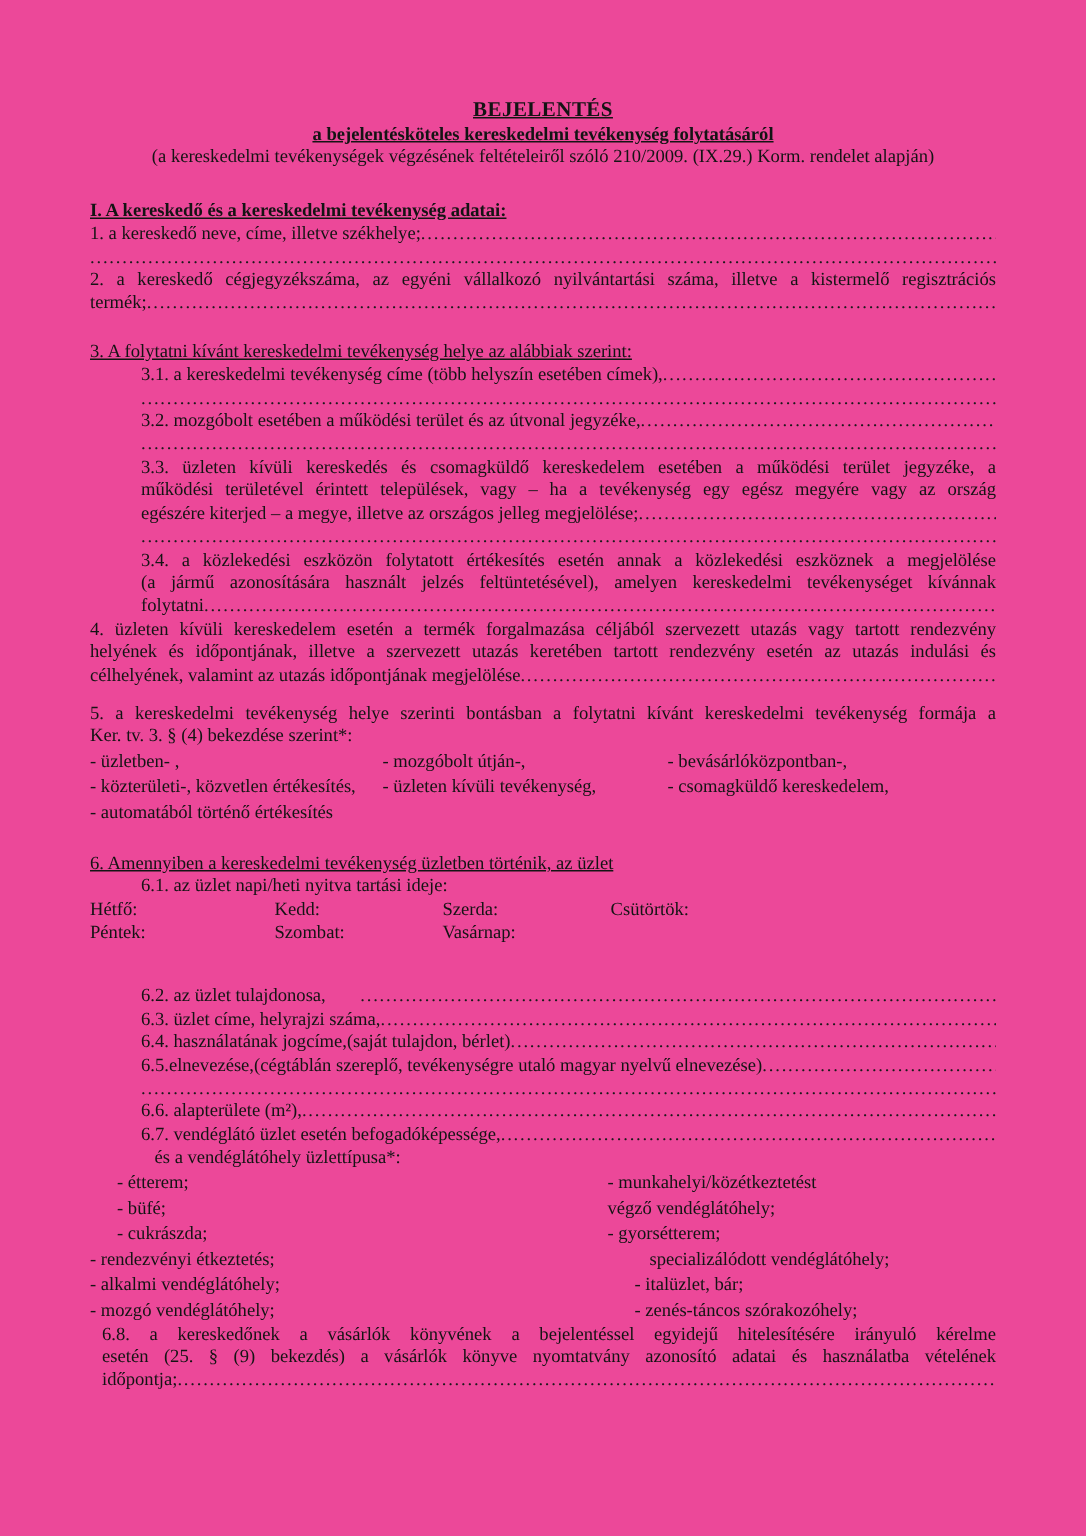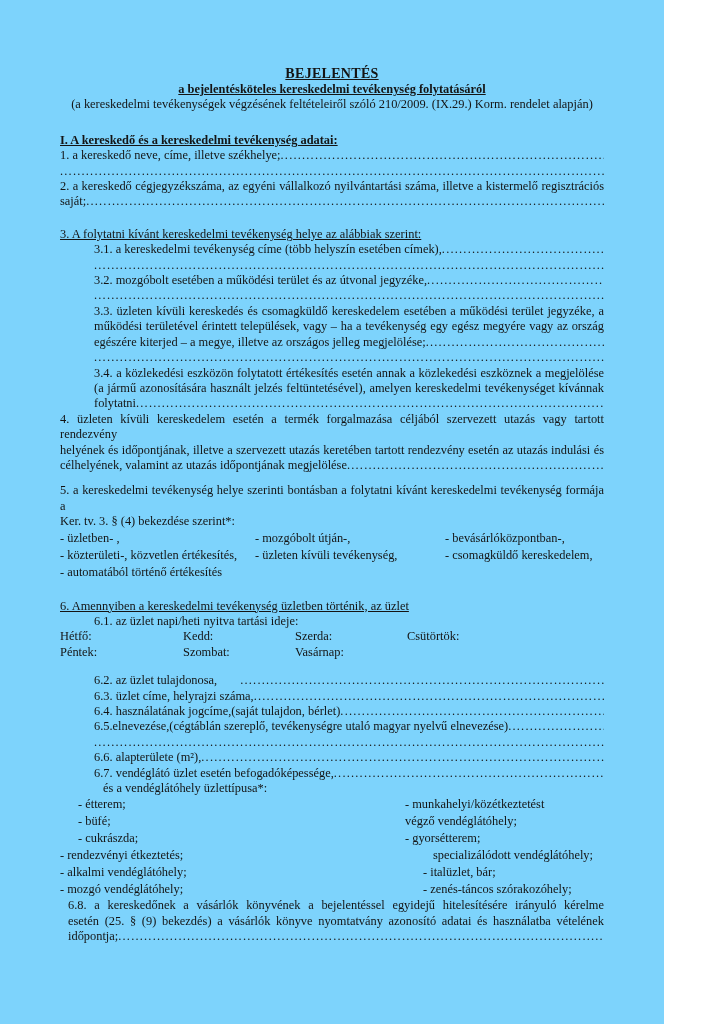--- a/index.html
+++ b/index.html
@@ -1,21 +1,21 @@
 <!DOCTYPE html>
 <html><head>
 <meta charset="utf-8">
 <style>
   html,body { margin:0; padding:0; background:#ffffff; }
   .page {
     position:relative;
-    width:664px; height:1024px;
+    width:724px; height:1024px;
     box-sizing:border-box;
     padding:66px 60px 0 60px;
-    background:#7dd3fc;
+    background:#ec4899;
     color:#141414;
     font-family:"Liberation Serif", serif;
     font-size:12.4px;
     line-height:15.4px;
     overflow:hidden;
   }
   .center { text-align:center; }
   .b { font-weight:bold; }
   .u { text-decoration:underline; }
   .title { font-size:14px; line-height:16px; letter-spacing:0.3px; }
@@ -27,21 +27,21 @@
     white-space:nowrap;
     letter-spacing:1.2px;
     color:#1a1a1a;
   }
   .ind { margin-left:34px; }
   .jus { text-align:justify; text-align-last:justify; }
   .mt20 { margin-top:20px; }
   .mt17 { margin-top:17px; }
   .mt10 { margin-top:10px; }
   .mt18 { margin-top:18px; }
-  .mt13 { margin-top:13px;gap:23px; }
+  .mt13 { margin-top:27px;gap:23px; }
   .opt-grid { display:grid; grid-template-columns:195px 190px 1fr; line-height:17px; }
   .days-grid { display:grid; grid-template-columns:123px 112px 112px 1fr; }
   .types-grid { display:grid; grid-template-columns:345px 1fr; line-height:17px; }
   .lcell { padding-left:18px; }
   .lcell.cont { padding-left:28px; }
   .sub-label { margin-left:43px; }
   .p68 { margin-left:8px; }
 </style>
 </head>
 <body>
@@ -55,21 +55,21 @@
   <div class="b u mt20">I.  A kereskedő és a kereskedelmi tevékenység adatai:</div>
   <div class="line">
     <span>1. a kereskedő neve, címe, illetve székhelye;</span>
     <span class="fill">........................................................................................................................................................................................................................................................................................................</span>
   </div>
   <div class="line">
     <span class="fill">........................................................................................................................................................................................................................................................................................................</span>
   </div>
   <div class="jus">2. a kereskedő cégjegyzékszáma, az egyéni vállalkozó nyilvántartási száma, illetve a kistermelő regisztrációs</div>
   <div class="line">
-    <span>saját;</span>
+    <span>termék;</span>
     <span class="fill">........................................................................................................................................................................................................................................................................................................</span>
   </div>
 
   <div class="u mt17">3. A folytatni kívánt kereskedelmi tevékenység helye az alábbiak szerint:</div>
   <div class="line ind">
     <span>3.1. a kereskedelmi tevékenység címe (több helyszín esetében címek),</span>
     <span class="fill">........................................................................................................................................................................................................................................................................................................</span>
   </div>
   <div class="line ind">
     <span class="fill">........................................................................................................................................................................................................................................................................................................</span>

